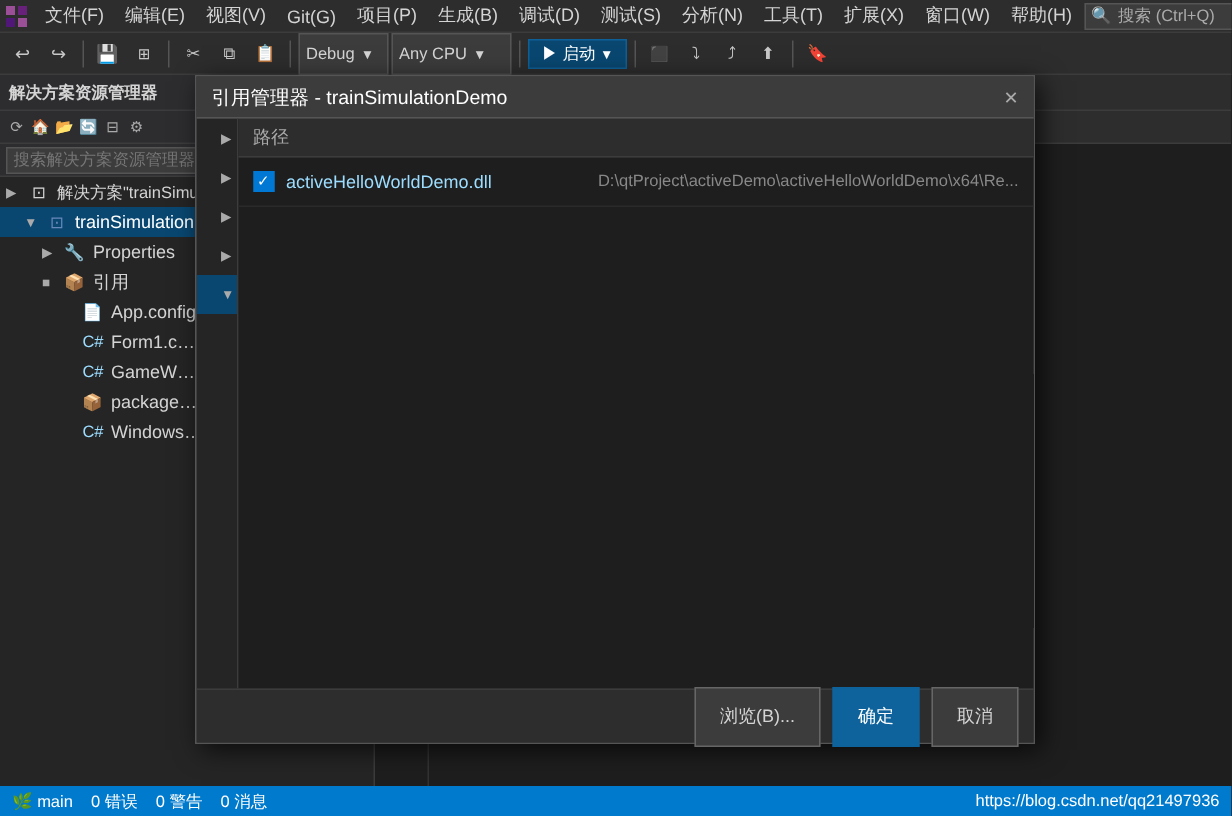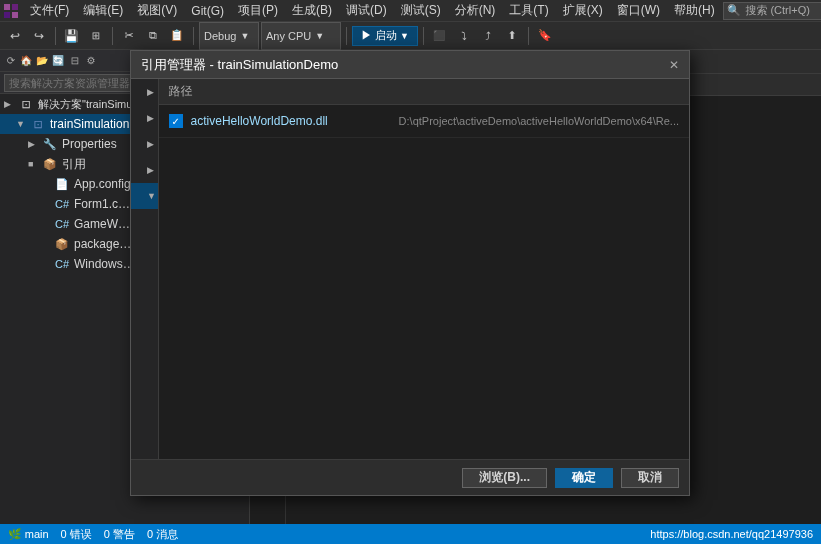--- a/index.html
+++ b/index.html
@@ -419,30 +419,29 @@
       height: 36px;
       background: #2d2d2d;
       display: flex;
       align-items: center;
       justify-content: flex-end;
       padding: 0 10px;
       gap: 8px;
       border-top: 1px solid #3c3c3c;
     }
     .dialog-btn {
-      height: 20px;
+      height: 40px;
       padding: 0 16px;
       background: #3c3c3c;
       border: 1px solid #666;
       color: #d4d4d4;
       font-size: 12px;
       cursor: pointer;
       display: flex;
       align-items: center;
-      font-weight: bold;
     }
     .dialog-btn.primary { background: #0e639c; border-color: #0e639c; color: #fff; }
   </style>
 </head>
 <body>
 
 <div class="menu-bar">
   <div class="menu-icon">
     <svg width="14" height="14" viewBox="0 0 14 14">
       <rect width="6" height="6" fill="#9b4f96"></rect>
@@ -499,20 +498,28 @@
   <div class="toolbar-btn" style="font-size:11px;">⤵</div>
   <div class="toolbar-btn" style="font-size:11px;">⤴</div>
   <div class="toolbar-btn" style="font-size:11px;">⬆</div>
   <div class="toolbar-sep"></div>
   <div class="toolbar-btn" style="font-size:11px;">🔖</div>
 </div>
 
 <div class="main-layout">
 
   <div class="sidebar">
+    <div class="sidebar-title-bar">
+      <span class="sidebar-title">解决方案资源管理器</span>
+      <div class="sidebar-title-icons">
+        <div class="sidebar-icon-btn">📌</div>
+        <div class="sidebar-icon-btn">—</div>
+        <div class="sidebar-icon-btn">✕</div>
+      </div>
+    </div>
     <div class="sidebar-toolbar">
       <div class="sidebar-icon-btn">⟳</div>
       <div class="sidebar-icon-btn">🏠</div>
       <div class="sidebar-icon-btn">📂</div>
       <div class="sidebar-icon-btn">🔄</div>
       <div class="sidebar-icon-btn">⊟</div>
       <div class="sidebar-icon-btn">⚙</div>
     </div>
     <div class="sidebar-search">
       <input type="text" style="flex: 1 1 0%; background: rgb(60, 60, 60); border: 1px solid rgb(85, 85, 85); color: rgb(212, 212, 212); font-size: 11px; padding: 1px 4px; height: 18px; outline: none;" placeholder="搜索解决方案资源管理器(Ctrl+;)">

